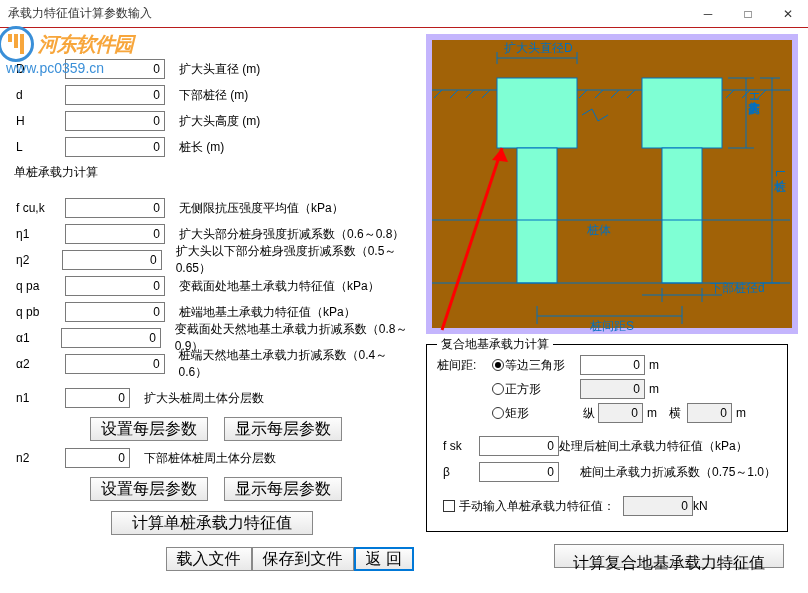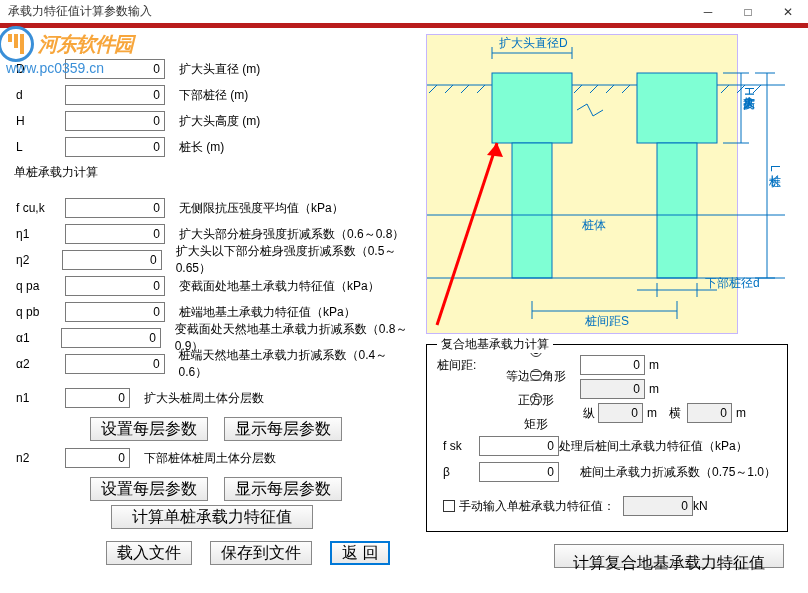--- a/index.html
+++ b/index.html
@@ -1,17 +1,17 @@
 <!DOCTYPE html>
 <html><head>
 <meta charset="utf-8">
 <style>
 * { box-sizing: border-box; margin: 0; padding: 0; }
 body { font-family: "Microsoft YaHei", SimSun, sans-serif; font-size: 12px; background: #fff; }
-.titlebar { height: 28px; border-bottom: 5px solid #b91c1c; display: flex; align-items: center; padding-left: 8px; color: #333; }
+.titlebar { height: 28px; border-bottom: 1px solid #b91c1c; display: flex; align-items: center; padding-left: 8px; color: #333; }
 .titlebar .spacer { flex: 1; }
 .titlebar .wbtn { width: 40px; height: 28px; display: flex; align-items: center; justify-content: center; cursor: default; }
 .content { display: flex; padding: 2px; }
 .left-panel { width: 420px; padding: 4px 8px 0 8px; position: relative; }
 .right-panel { width: 370px; padding: 4px 4px 0 4px; }
 .watermark { position: absolute; top: -4px; left: -4px; z-index: 5; }
 .watermark .logo { display: flex; align-items: center; gap: 4px; }
 .watermark .logosym { width: 36px; height: 36px; border: 3px solid #3a8fd8; border-radius: 50%; display: flex; align-items: center; justify-content: center; }
 .watermark .logosym .bars { display: flex; gap: 2px; }
 .watermark .logosym .bar { width: 4px; background: #f7a63c; }
@@ -20,28 +20,28 @@
 .row { display: flex; align-items: center; height: 26px; }
 .lbl-l { width: 55px; padding-left: 6px; }
 .inp { width: 100px; height: 20px; border: 1px solid #7a7a7a; text-align: right; padding-right: 4px; font-size: 12px; background: #fff; }
 .inp.ro { background: #f0f0f0; }
 .inp.small { width: 65px; }
 .desc { margin-left: 14px; }
 .section-title { margin: 4px 0 6px 4px; }
 .btn { height: 24px; border: 1px solid #888; background: linear-gradient(#fdfdfd,#e8e8e8); padding: 0 10px; font-size: 16px; cursor: default; }
 .btn.primary { border: 2px solid #0078d7; }
 .btn-row { display: flex; gap: 16px; margin: 6px 0 4px 80px; }
-.calc-row { margin: 4px 0 4px 0; text-align: center; }
-.footer-btns { display: flex; gap: 18px; margin: 12px 0 8px 96px; }
-.diagram { width: 312px; height: 300px; border: 1px solid #c4b5fd; background: #fef9c3; position: relative; }
+.calc-row { margin: 10px 0 4px 0; text-align: center; }
+.footer-btns { display: flex; margin: 12px 0 8px 96px; justify-content: flex-end; }
+.diagram { width: 372px; height: 300px; border: 6px solid #c4b5fd; background: #a16207; position: relative; }
 .fieldset { border: 1px solid #000; margin-top: 10px; padding: 8px 10px 12px 10px; position: relative; }
 .fieldset .legend { position: absolute; top: -9px; left: 10px; background: #fff; padding: 0 4px; }
 .radio-row { display: flex; align-items: center; height: 24px; }
 .radio-row .rlbl { width: 55px; }
-.radio-row .opt { width: 88px; display: flex; align-items: center; gap: 11px; flex-direction: column; }
+.radio-row .opt { width: 88px; display: flex; align-items: center; gap: 1px; }
 .radio-row .unit { margin-left: 4px; }
 .radio-dot { width: 12px; height: 12px; border: 1px solid #333; border-radius: 50%; display: inline-flex; align-items: center; justify-content: center; }
 .radio-dot .on { width: 6px; height: 6px; background: #000; border-radius: 50%; }
 .chk { width: 12px; height: 12px; border: 1px solid #333; display: inline-block; vertical-align: middle; margin-right: 4px; }
 .right-footer { text-align: right; margin: 12px 4px 8px 0; }
 .hsep { height: 8px; }
 svg text { font-family: SimSun, sans-serif; font-size: 12px; }
 </style>
 </head>
 <body>

